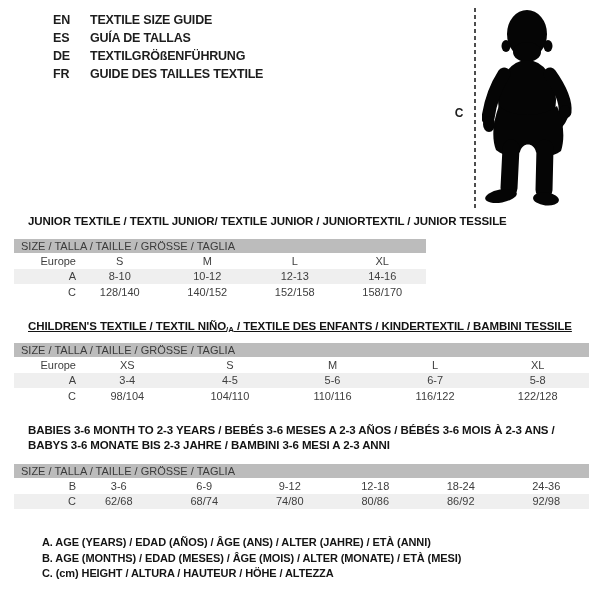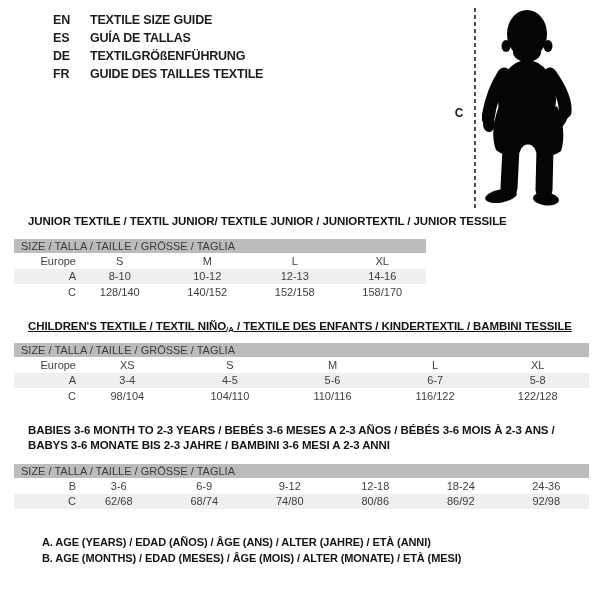--- a/index.html
+++ b/index.html
@@ -202,15 +202,16 @@
           <td>80/86</td>
           <td>86/92</td>
           <td>92/98</td>
         </tr>
       </tbody>
     </table>
 
   <div class="footnotes">
       <div class="footnote">A. AGE (YEARS) / EDAD (AÑOS) / ÂGE (ANS) / ALTER (JAHRE) / ETÀ (ANNI)</div>
       <div class="footnote">B. AGE (MONTHS) / EDAD (MESES) / ÂGE (MOIS) / ALTER (MONATE) / ETÀ (MESI)</div>
+      <div class="footnote">C. (cm) HEIGHT / ALTURA / HAUTEUR / HÖHE / ALTEZZA</div>
     </div>
 
 </div>
 
 </body></html>

